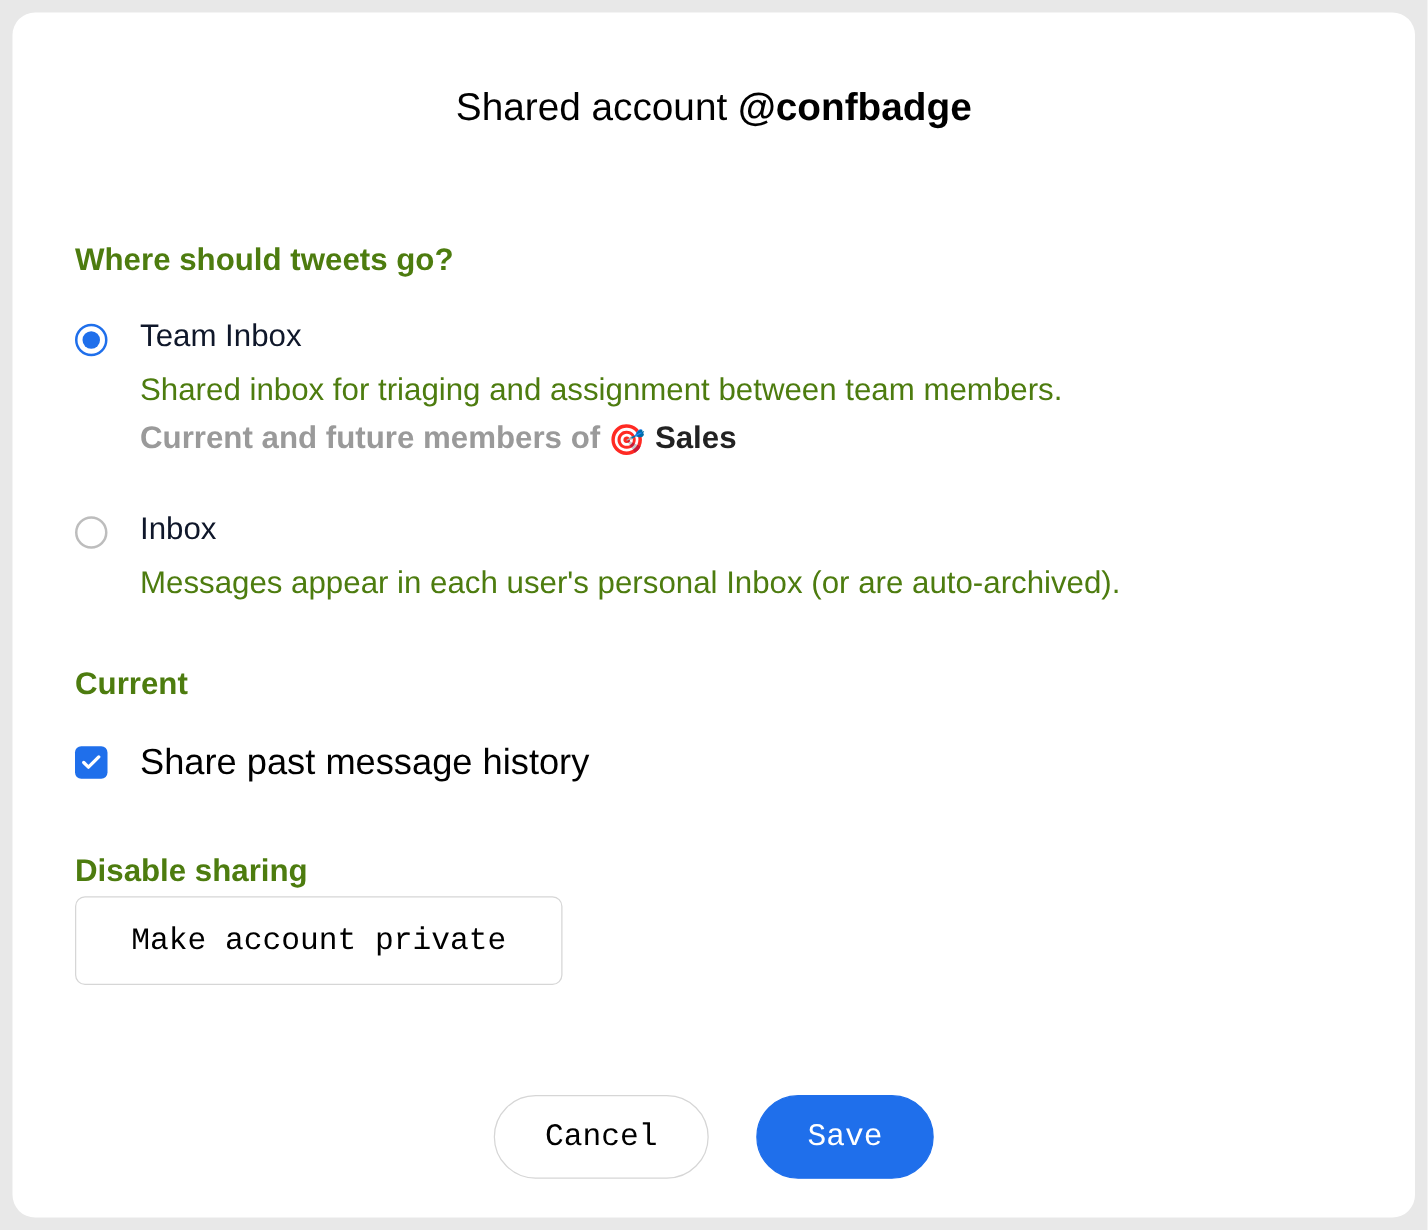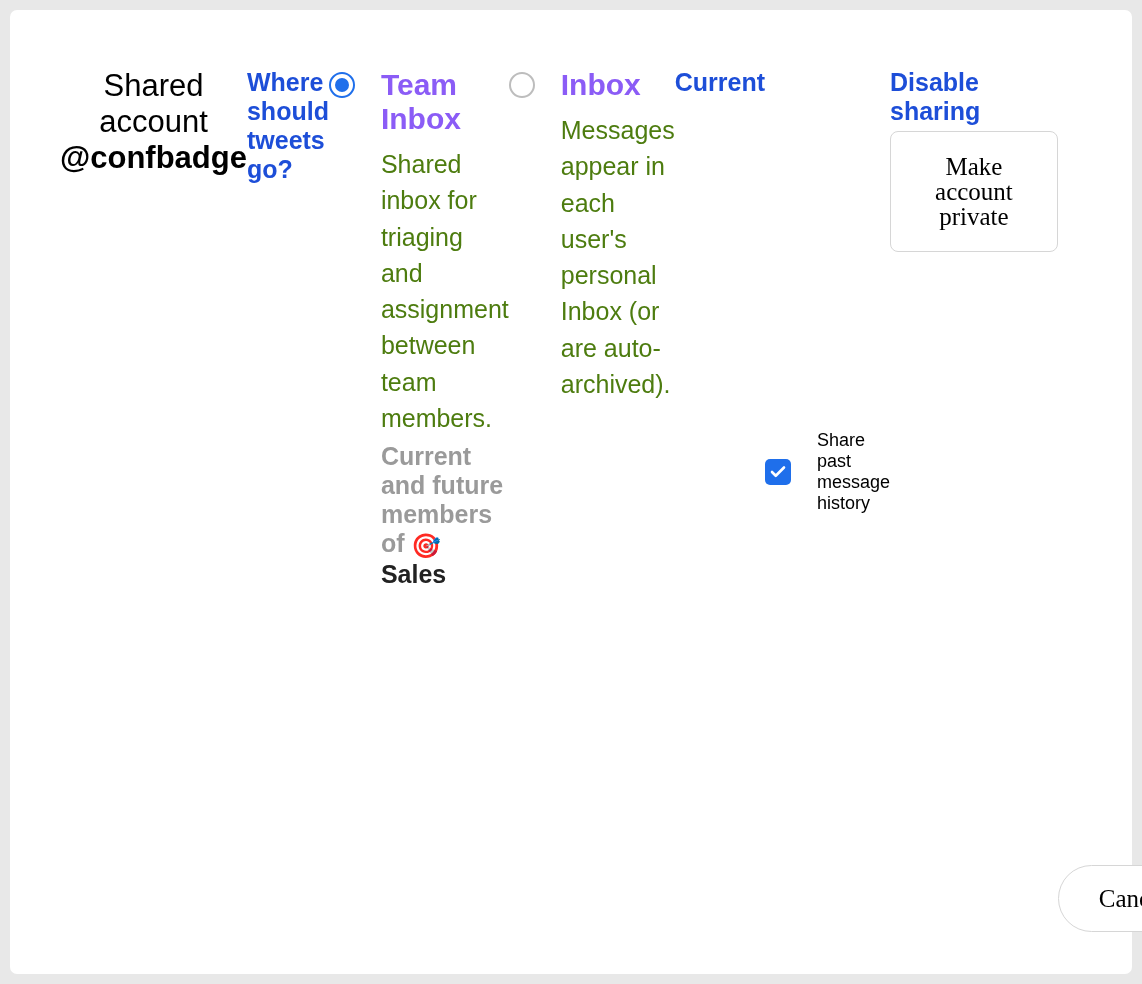--- a/index.html
+++ b/index.html
@@ -15,39 +15,39 @@
       overflow: hidden;
       position: relative;
     }
     .modal {
       position: absolute;
       top: 10px;
       left: 10px;
       right: 10px;
       bottom: 10px;
       background: #ffffff;
-      border-radius: 7px;
+      border-radius: 18px;
       padding: 58px 50px 42px 50px;
       display: flex;
-      flex-direction: row;
+      flex-direction: column;
     }
     .modal-title {
       text-align: center;
       font-size: 31px;
       font-weight: 400;
       color: #000;
       margin-bottom: 90px;
     }
     .modal-title .bold {
       font-weight: 700;
     }
     .section-heading {
       font-size: 25px;
       font-weight: 700;
-      color: #1d4ed8;
+      color: #4d7c0f;
       margin-bottom: 32px;
     }
     .section-heading.tight {
       margin-bottom: 5px;
     }
     .option-row {
       display: flex;
       align-items: flex-start;
       gap: 26px;
       margin-bottom: 42px;
@@ -80,23 +80,23 @@
       transform: translate(-50%, -50%);
       width: 14px;
       height: 14px;
       border-radius: 50%;
       background: #1f6feb;
     }
     .option-body {
       flex: 1 1 auto;
     }
     .option-title {
-      font-size: 30px;
-      font-weight: 700;
-      color: #8b5cf6;
+      font-size: 25px;
+      font-weight: 400;
+      color: #0f172a;
       margin-bottom: 10px;
     }
     .option-desc {
       font-size: 25px;
       font-weight: 400;
       color: #4d7c0f;
       line-height: 1.45;
       margin-bottom: 6px;
     }
     .option-meta {
@@ -128,26 +128,26 @@
     }
     .checkbox svg {
       position: absolute;
       top: 50%;
       left: 50%;
       transform: translate(-50%, -50%);
       width: 18px;
       height: 18px;
     }
     .check-label {
-      font-size: 18px;
+      font-size: 29px;
       color: #000;
     }
     .btn {
       font-size: 25px;
-      font-family: Liberation Serif, serif;
+      font-family: Liberation Mono, monospace;
       border-radius: 8px;
       cursor: pointer;
       line-height: 1;
     }
     .btn-outline {
       background: #fff;
       border: 1px solid #d6d6d6;
       color: #000;
       padding: 22px 44px;
     }

